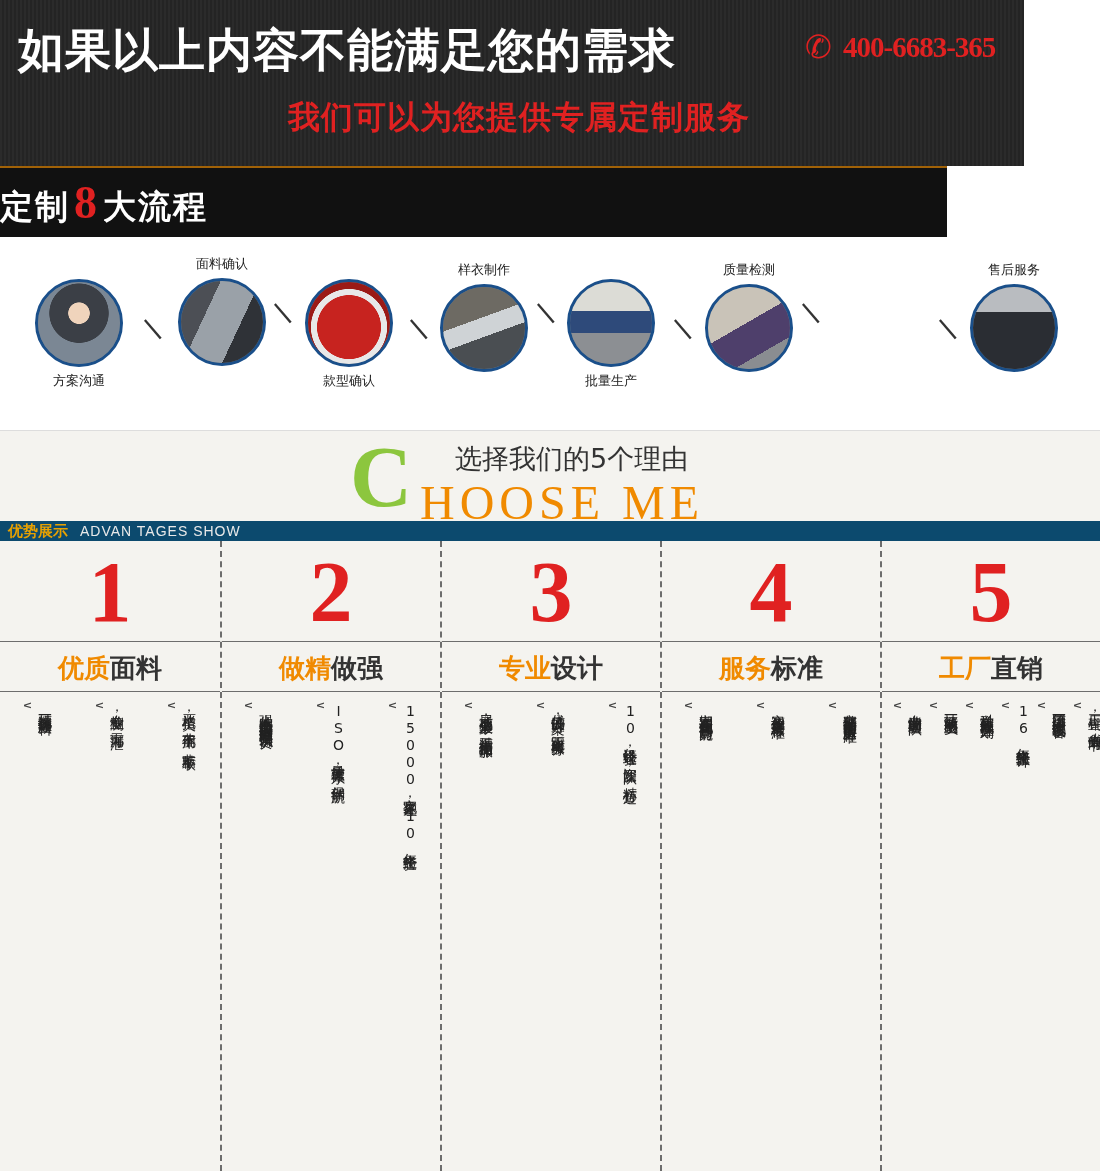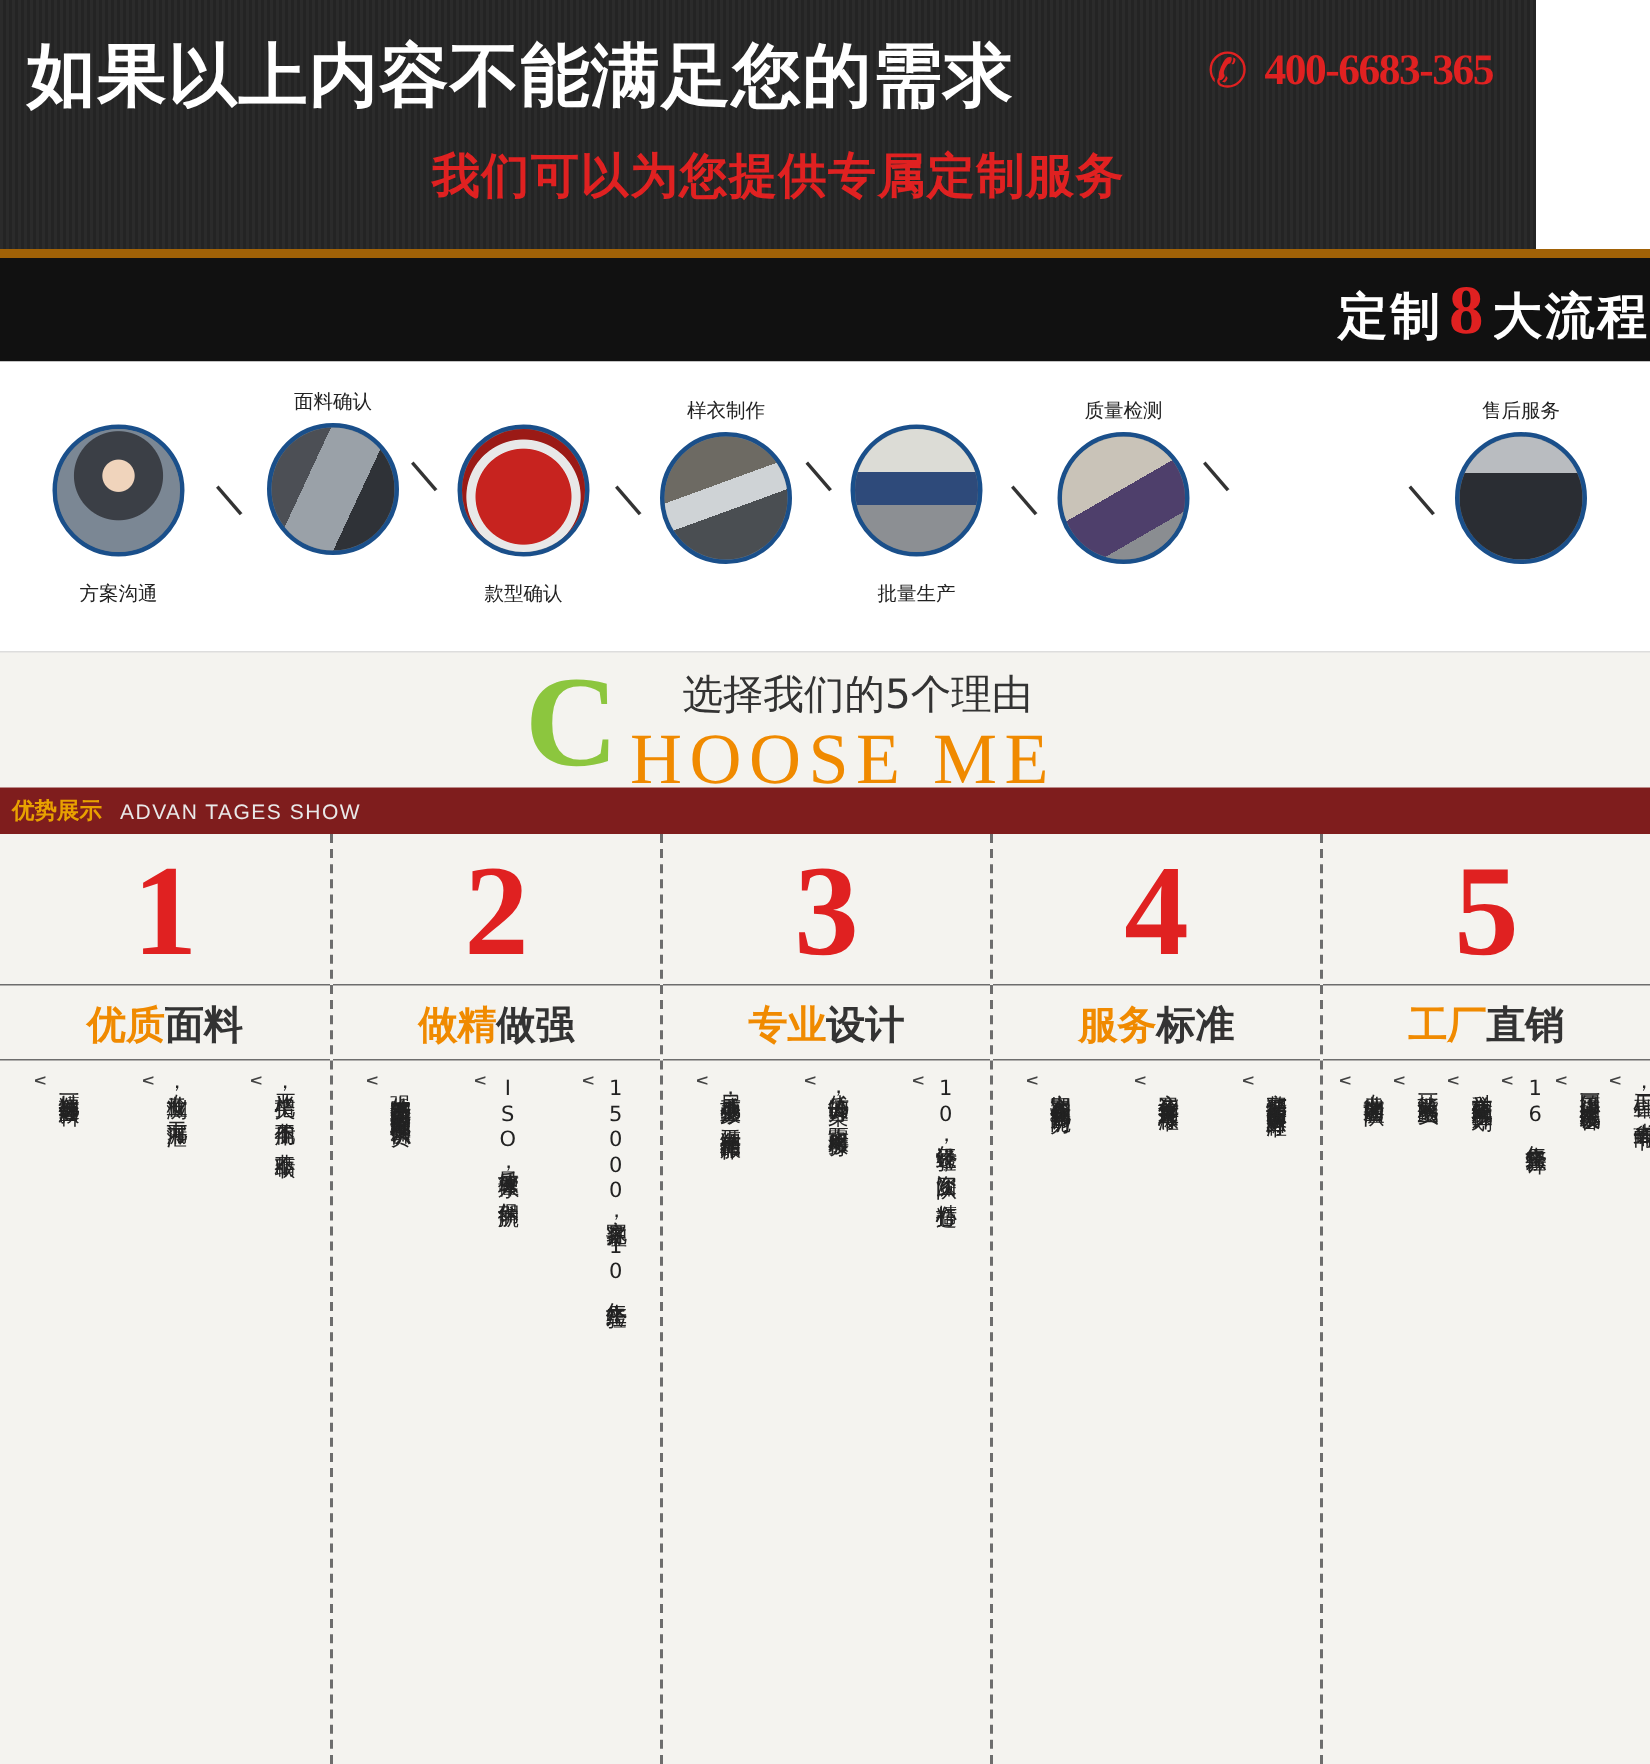--- a/index.html
+++ b/index.html
@@ -36,23 +36,23 @@
     font-family:"Liberation Serif","DejaVu Serif",serif;
   }
   .header-line2{
     position:absolute;left:288px;top:96px;
     font-size:32px;font-weight:bold;color:#e02121;letter-spacing:1px;
     white-space:nowrap;
     font-family:"DejaVu Sans","Liberation Sans",sans-serif;
   }
   
   .band{
-    position:relative;width:1100px;height:69px;background:#111;
-    border-top:6px solid #a16207;
-    display:flex;align-items:center;justify-content:flex-end;
+    position:relative;width:947px;height:69px;background:#111;
+    border-top:2px solid #a16207;
+    display:flex;align-items:center;justify-content:flex-start;
   }
   .band-text{
     font-size:33px;font-weight:bold;color:#fff;letter-spacing:2px;
     display:flex;align-items:baseline;
     font-family:"DejaVu Sans","Liberation Sans",sans-serif;
   }
   .band-num{
     color:#e02121;font-size:46px;font-weight:bold;margin:0 4px;
     font-family:"Liberation Serif","DejaVu Serif",serif;
   }
@@ -65,21 +65,21 @@
   }
   .step .photo{
     width:88px;height:88px;border-radius:50%;
     border:3px solid #1a4f8a;
     background:#6a7a88;
     overflow:hidden;position:relative;
     box-sizing:border-box;
   }
   .step .photo .ph-a{position:absolute;inset:0;}
   .step .label{
-    font-size:13px;color:#222;margin-top:16px;white-space:nowrap;
+    font-size:13px;color:#222;margin-top:5px;white-space:nowrap;
   }
   .step.top .label{margin-top:0;margin-bottom:5px;}
   .arrow{
     position:absolute;width:26px;height:26px;color:#333;font-size:22px;
     line-height:26px;font-weight:bold;
   }
   
   .choose{
     position:relative;width:1100px;height:90px;
     background:#f4f3ef;
@@ -99,21 +99,21 @@
     font-family:"DejaVu Sans","Liberation Sans",sans-serif;
     margin-left:27px;
   }
   .choose-en{
     position:absolute;left:70px;top:40px;
     font-size:48px;color:#f08a00;letter-spacing:5px;white-space:nowrap;
     font-family:"Liberation Serif","DejaVu Serif",serif;
   }
   
   .adv-bar{
-    position:relative;width:1100px;height:31px;background:#7f1d1d;
+    position:relative;width:1100px;height:20px;background:#0c4a6e;
     display:flex;align-items:center;
   }
   .adv-cn{color:#e8a100;font-size:15px;font-weight:bold;margin-left:8px;}
   .adv-en{color:#e9e9e9;font-size:14px;margin-left:12px;letter-spacing:1px;}
   
   .cols{
     position:relative;width:1100px;height:630px;
     background:#f4f3ef;
     display:flex;
   }

